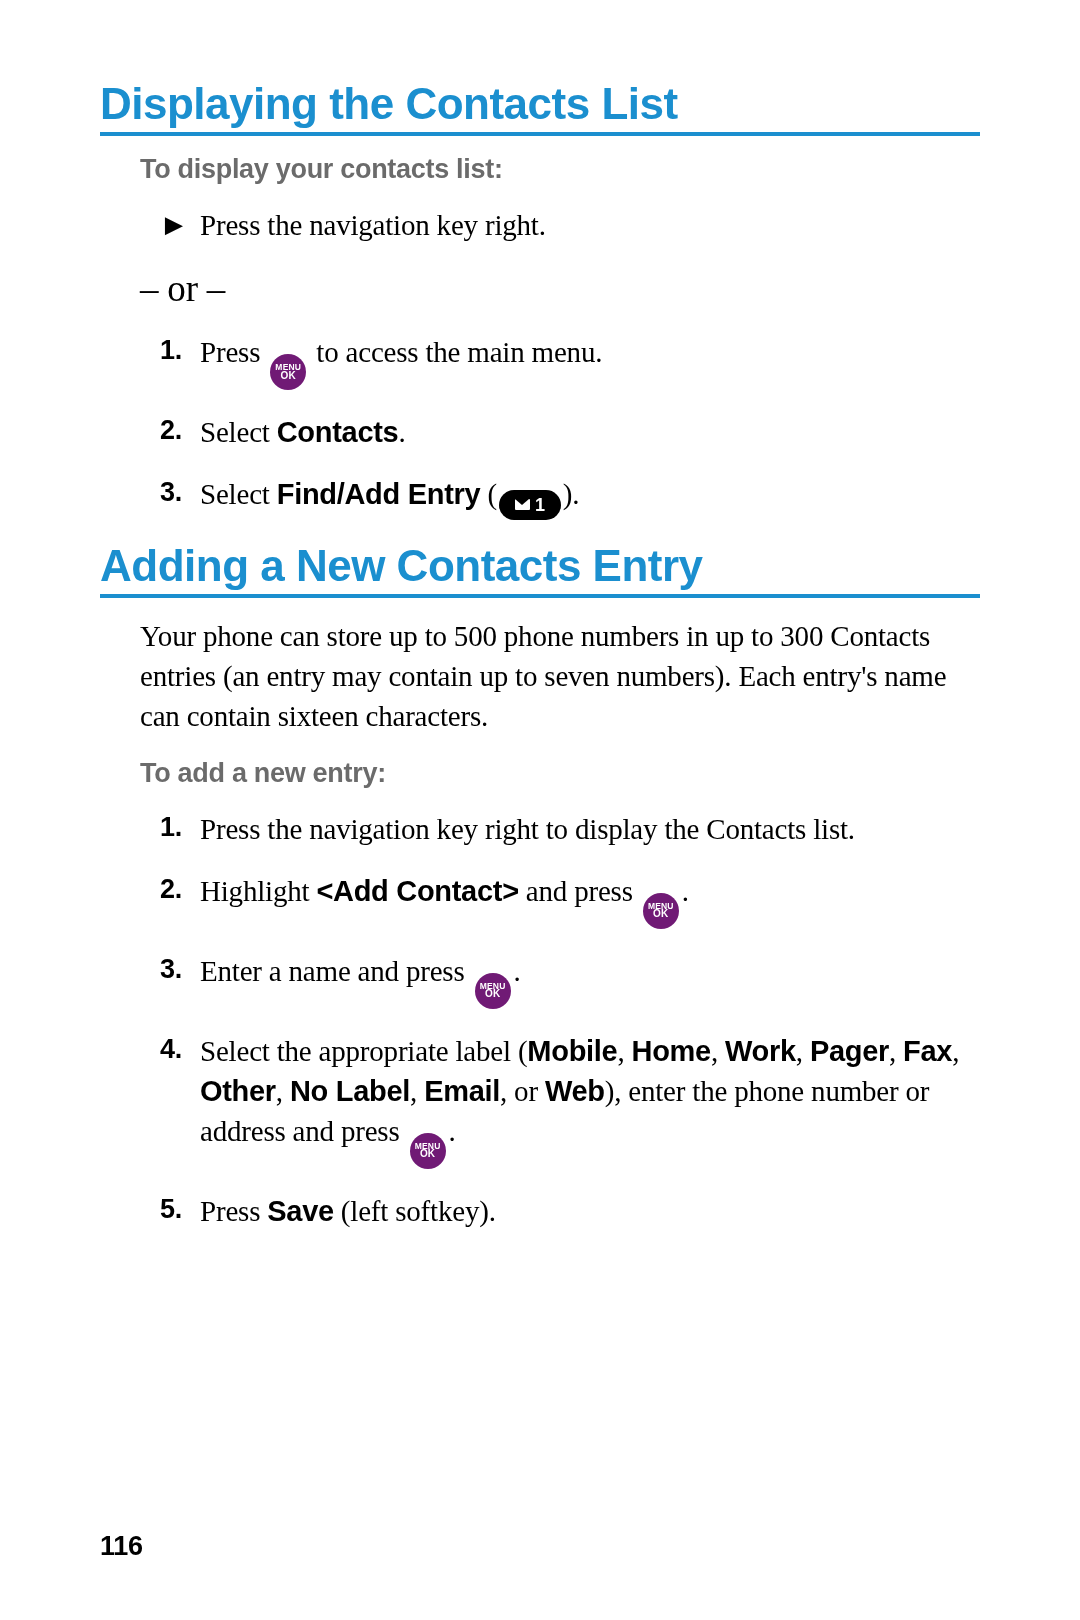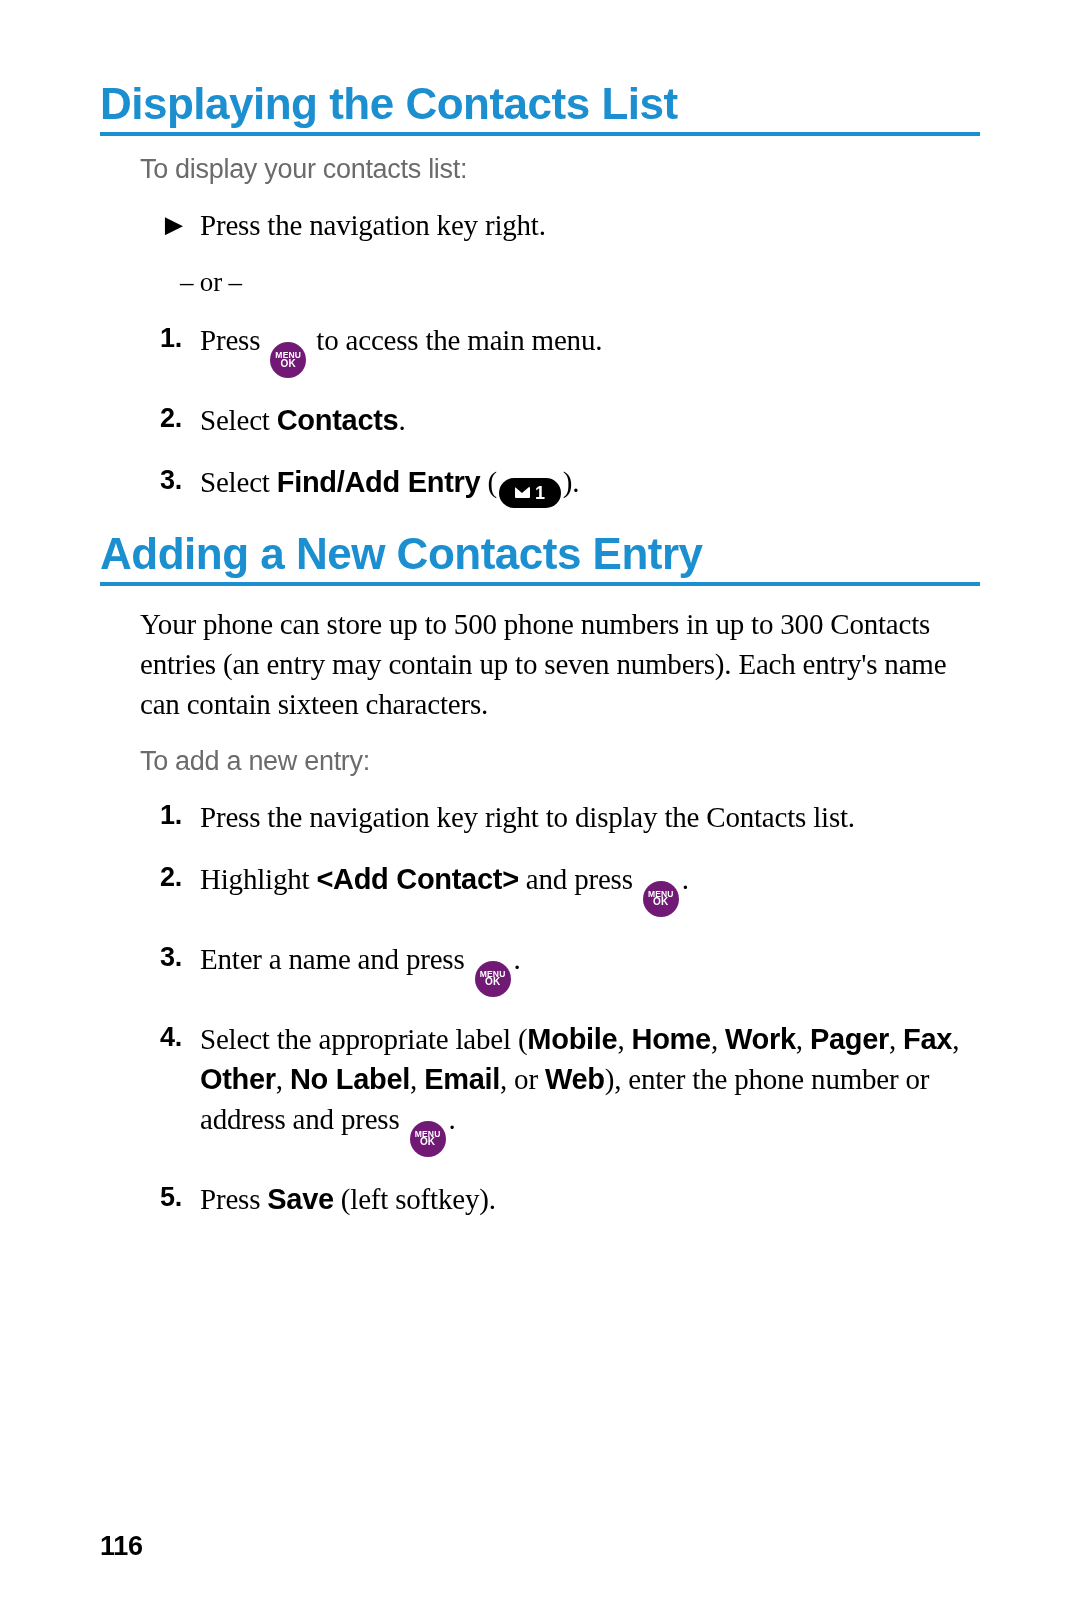--- a/index.html
+++ b/index.html
@@ -25,21 +25,21 @@
     color: #1b8fcf;
     font-size: 44px;
     letter-spacing: -0.5px;
     border-bottom: 4px solid #1b8fcf;
     padding-bottom: 4px;
     margin: 0 0 18px 0;
     line-height: 1.1;
   }
   .subhead {
     font-family: "Helvetica Neue", Helvetica, Arial, sans-serif;
-    font-weight: 400;
+    font-weight: 700;
     color: #6b6b6b;
     font-size: 27px;
     margin: 14px 0 20px 40px;
     letter-spacing: -0.3px;
   }
   .body-text {
     font-size: 29px;
     line-height: 1.38;
     margin: 0 0 22px 40px;
     letter-spacing: -0.2px;
@@ -67,22 +67,22 @@
     text-align: right;
     padding-right: 18px;
   }
   .marker.tri {
     color: #000;
     font-size: 22px;
     padding-top: 5px;
   }
   .li-body { flex: 1 1 auto; }
   .or-line {
-    font-size: 27px;
-    margin: 0 0 22px 80px;
+    font-size: 37px;
+    margin: 0 0 22px 40px;
     letter-spacing: -0.2px;
   }
   .bold-sans {
     font-family: "Helvetica Neue", Helvetica, Arial, sans-serif;
     font-weight: 800;
     letter-spacing: -0.3px;
   }
   .menu-ok-icon {
     display: inline-flex;
     flex-direction: column;

